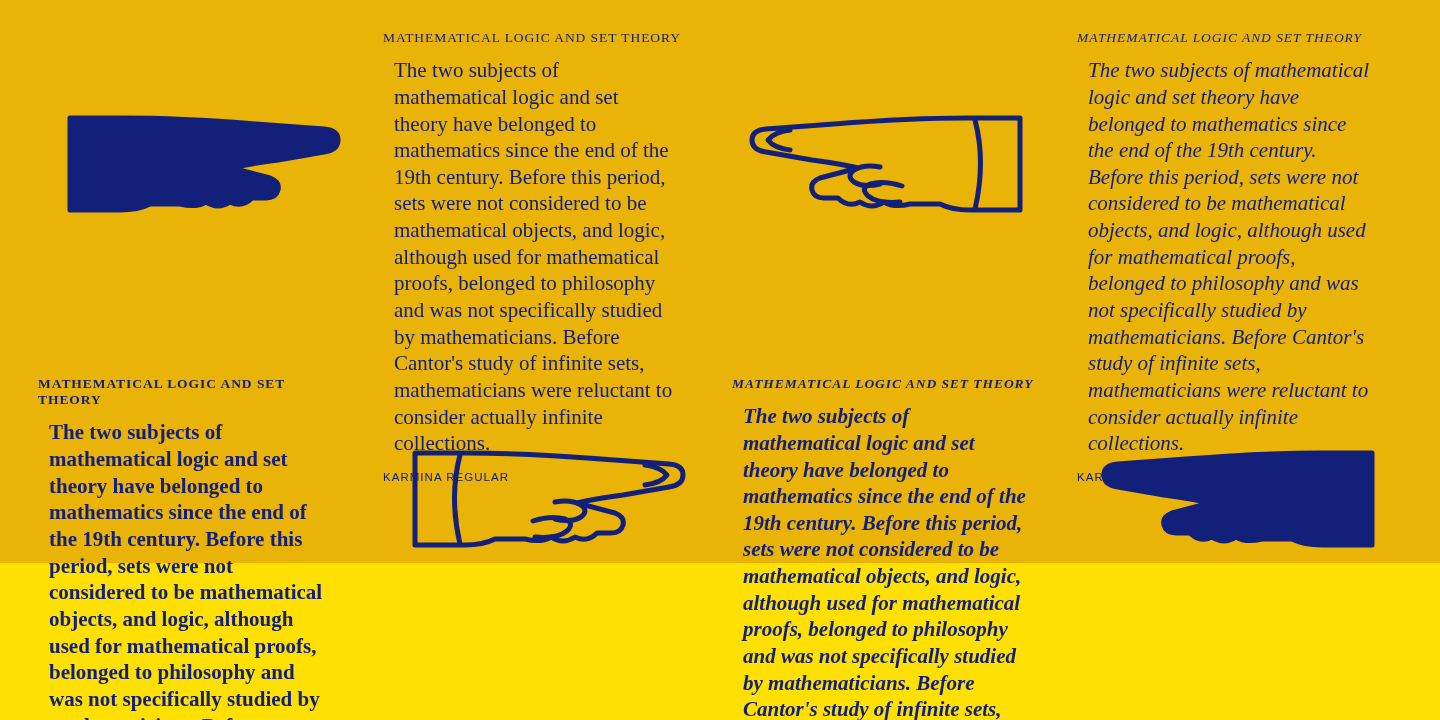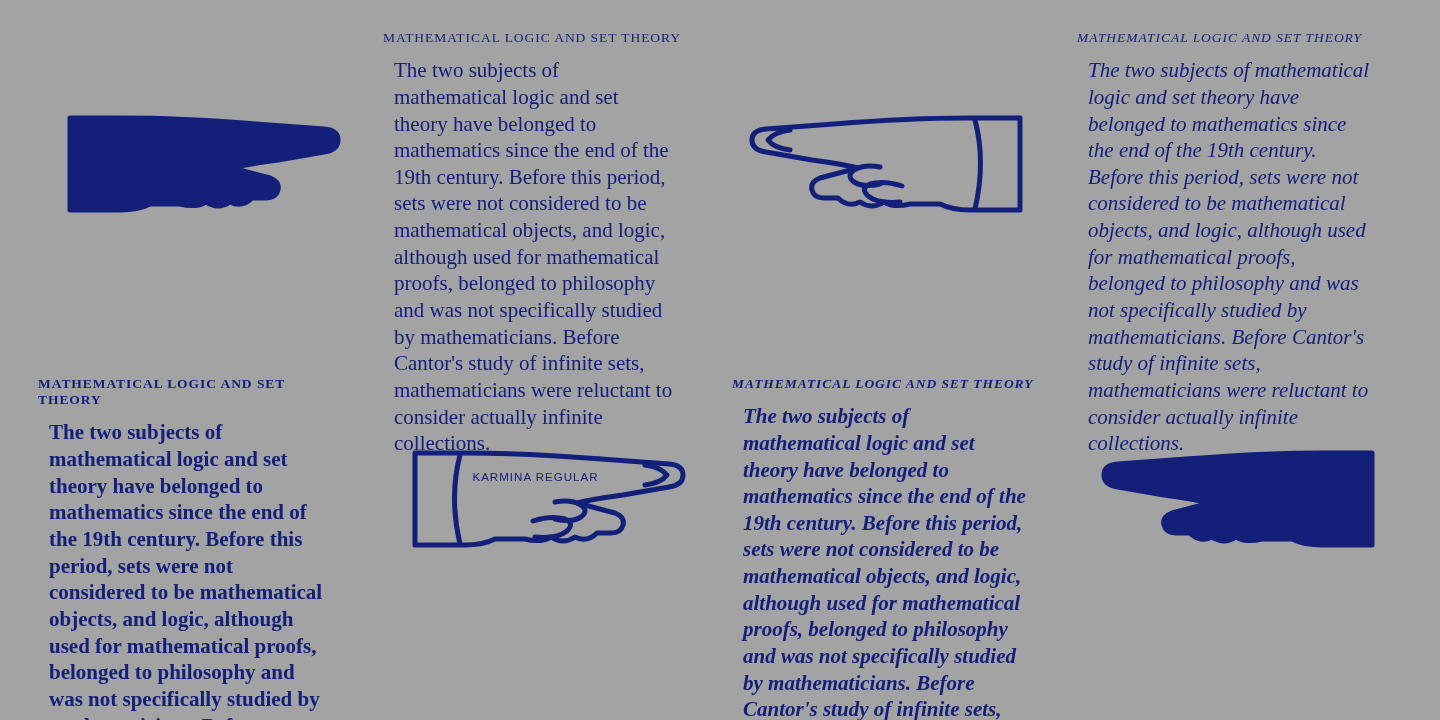--- a/index.html
+++ b/index.html
@@ -9,22 +9,22 @@
   body {
     width: 1440px;
     height: 720px;
     background: #FFE000;
     font-family: "Liberation Serif", serif;
     overflow: hidden;
   }
   .sheet {
     position: relative;
     width: 1440px;
-    height: 720px;
-    background: #a3a3a3;
+    height: 563px;
+    background: #eab308;
   }
 
   
   .block {
     position: absolute;
     width: 305px;
     color: #13207A;
   }
   .block .heading {
     font-family: "Liberation Serif", serif;
@@ -40,21 +40,20 @@
     font-size: 21px;
     line-height: 1.27;
     margin: 11px;
   }
   .block .caption {
     font-family: "Liberation Sans", sans-serif;
     font-size: 11.5px;
     letter-spacing: 0.09em;
     text-transform: uppercase;
     margin-top: 14px;
-    text-align: center;
   }
 
   .style-regular .heading,
   .style-regular .body { font-style: normal; font-weight: normal; }
 
   .style-italic .heading,
   .style-italic .body { font-style: italic; font-weight: normal; }
 
   .style-bold .heading,
   .style-bold .body { font-style: normal; font-weight: bold; }

